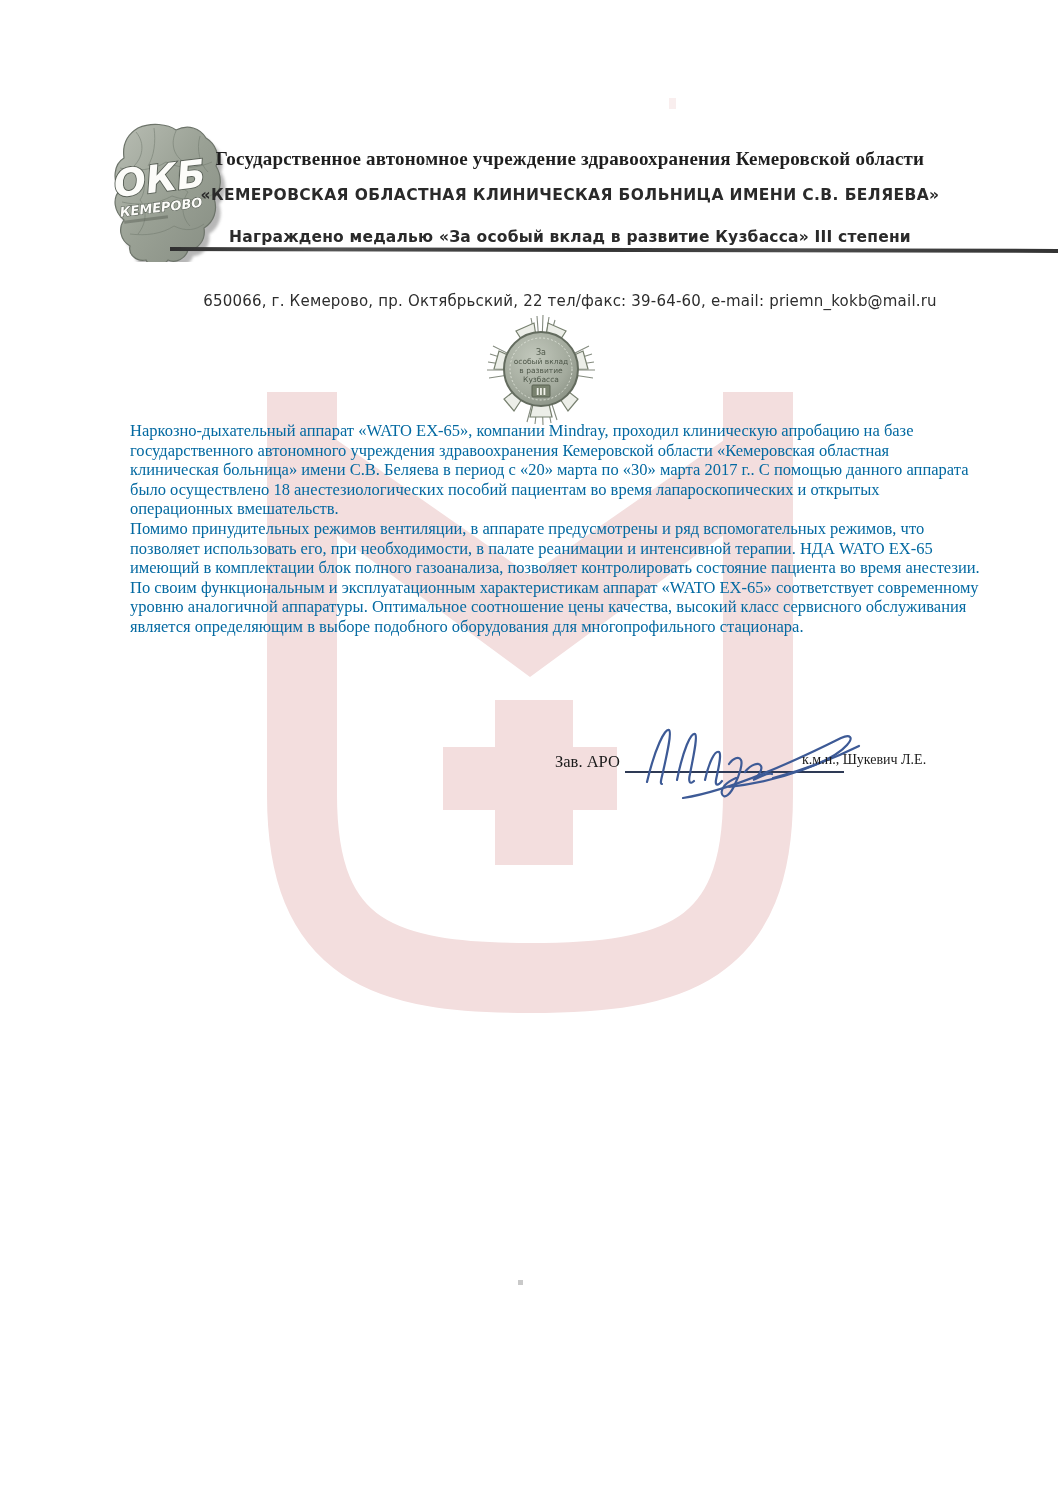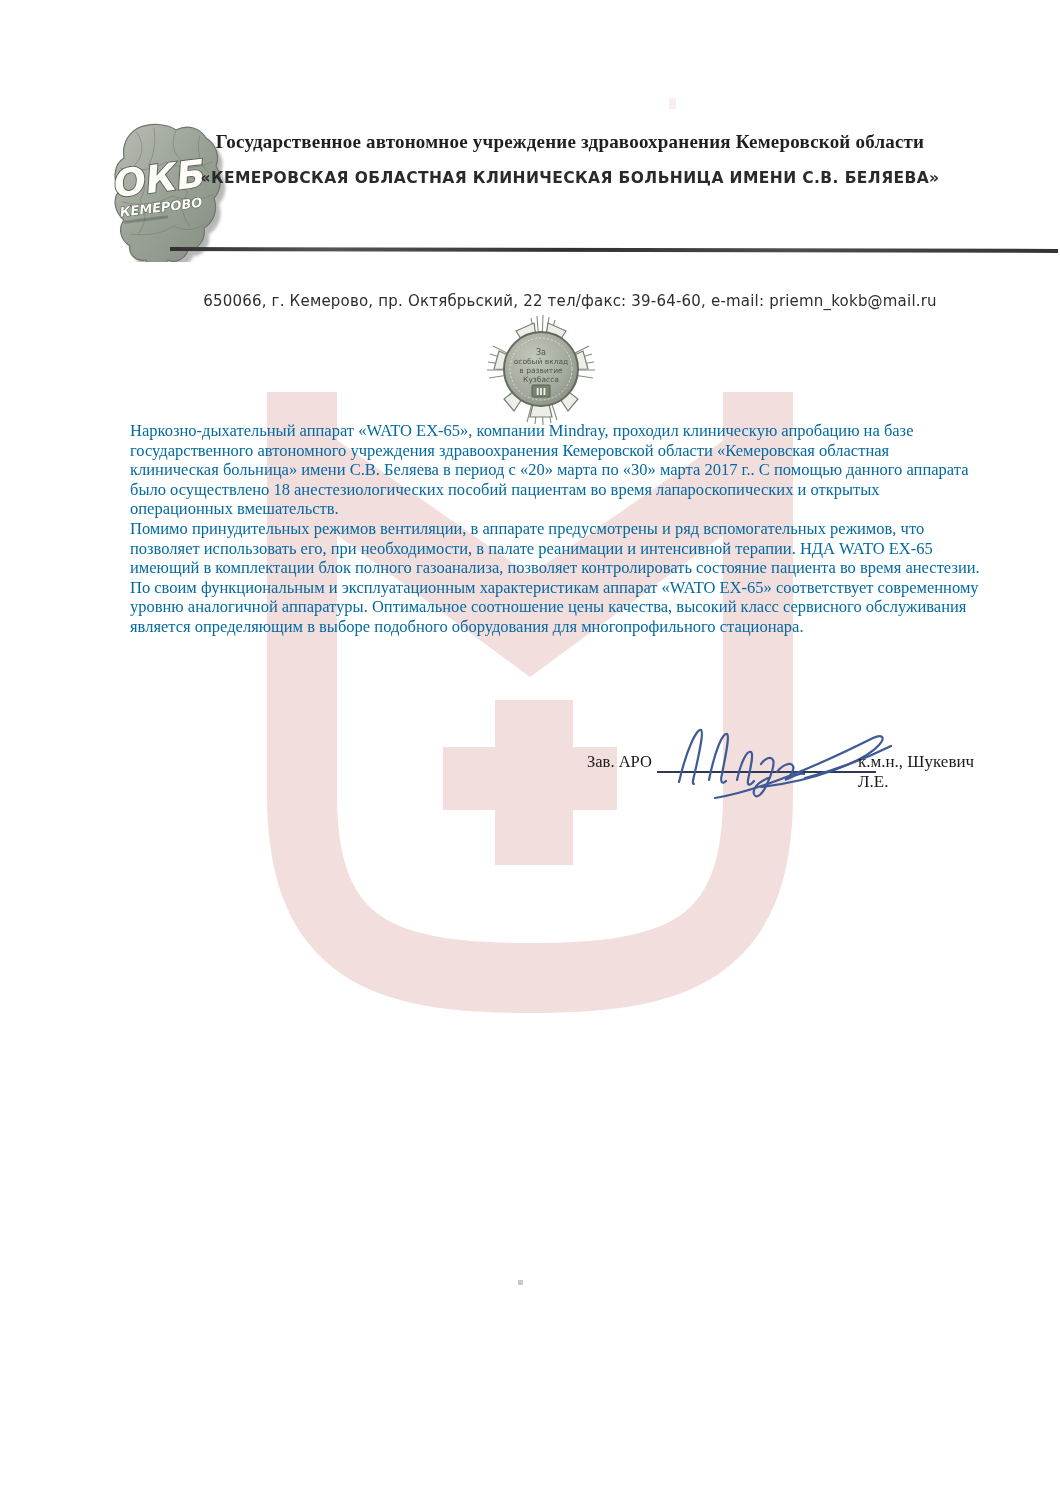--- a/index.html
+++ b/index.html
@@ -14,21 +14,21 @@
   }
   .abs{position:absolute;}
   
   .header-text{
     left:130px;top:131px;width:880px;
     text-align:center;
   }
   .hdr-line1{
     font-family:"Liberation Serif", serif;
     font-size:19px;font-weight:600;color:#1f1f1f;
-    margin:0 0 7px 0;letter-spacing:0.2px;
+    margin:17px 0 7px 0;letter-spacing:0.2px;
   }
   .hdr-line2{
     font-family:"DejaVu Sans", sans-serif;
     font-size:15.5px;font-weight:600;color:#2a2a2a;
     margin:16px;letter-spacing:0.4px;
   }
   .hdr-award{
     font-family:"DejaVu Sans", sans-serif;
     font-size:15.5px;font-weight:600;color:#2a2a2a;
     margin:24px 0 0 0;letter-spacing:0.2px;
@@ -44,34 +44,33 @@
     font-size:15px;font-weight:500;color:#2d2d2d;letter-spacing:0.2px;
   }
   
   .body-text{
     left:130px;top:421px;width:850px;
     font-family:"Liberation Serif", serif;
     font-size:16.5px;line-height:19.6px;color:#0369a1;
   }
   .body-text p{margin:0;}
   
-  .sig-row{left:587px;top:750px;width:420px;height:60px;text-decoration:underline;}
+  .sig-row{left:555px;top:750px;width:420px;height:60px;text-decoration:underline;}
   .sig-label-left{
     left:0;top:2px;font-size:16.5px;color:#1a1a1a;
     font-family:"Liberation Serif", serif;
   }
   .sig-line{
     left:70px;top:21px;width:219px;height:0;
     border-top:2px solid #2e3a55;
   }
   .sig-scribble{left:78px;top:-30px;}
   .sig-label-right{
-    left:247px;top:2px;font-size:17px;color:#1a1a1a;
-    font-family:"Liberation Serif", serif;
-    margin-left:24px;
+    left:247px;top:2px;font-size:14px;color:#1a1a1a;
+    font-family:"Liberation Serif", serif;
   }
   .speck{
     left:518px;top:1280px;width:5px;height:5px;background:#c9c9c9;
   }
   .pink-dot{
     left:669px;top:98px;width:7px;height:11px;background:#f3dede;opacity:.5;
   }
 </style>
 </head>
 <body>
@@ -123,20 +122,21 @@
     <g transform="rotate(-7 62 60)">
       <text x="64" y="70" text-anchor="middle" font-family="DejaVu Sans, sans-serif" font-style="italic" font-weight="bold" font-size="38" fill="#fcfcf9" stroke="#565d54" stroke-width="1.8" paint-order="stroke">ОКБ</text>
       <text x="62" y="90" text-anchor="middle" font-family="DejaVu Sans, sans-serif" font-style="italic" font-weight="bold" font-size="13" fill="#fcfcf9" stroke="#565d54" stroke-width="1.1" paint-order="stroke">КЕМЕРОВО</text>
     </g>
     <rect x="28" y="96" width="44" height="3" fill="#5d645a" opacity="0.5" transform="rotate(-7 50 97)"></rect>
   </svg>
 
   <div class="abs header-text">
     <p class="hdr-line1">Государственное автономное учреждение здравоохранения Кемеровской области</p>
     <p class="hdr-line2">«КЕМЕРОВСКАЯ ОБЛАСТНАЯ КЛИНИЧЕСКАЯ БОЛЬНИЦА ИМЕНИ С.В. БЕЛЯЕВА»</p>
+    <p class="hdr-award">Награждено медалью «За особый вклад в развитие Кузбасса» III степени</p>
   </div>
 
   <div class="abs divider"></div>
 
   <div class="abs contact">650066, г. Кемерово, пр. Октябрьский, 22 тел/факс: 39-64-60, e-mail: priemn_kokb@mail.ru</div>
 
   <svg class="abs" style="left:478px;top:313px;" width="130" height="118" viewBox="0 0 130 118">
     <defs>
       <radialGradient id="medc" cx="0.4" cy="0.35" r="0.8">
         <stop offset="0" stop-color="#c2c8bc"></stop>

